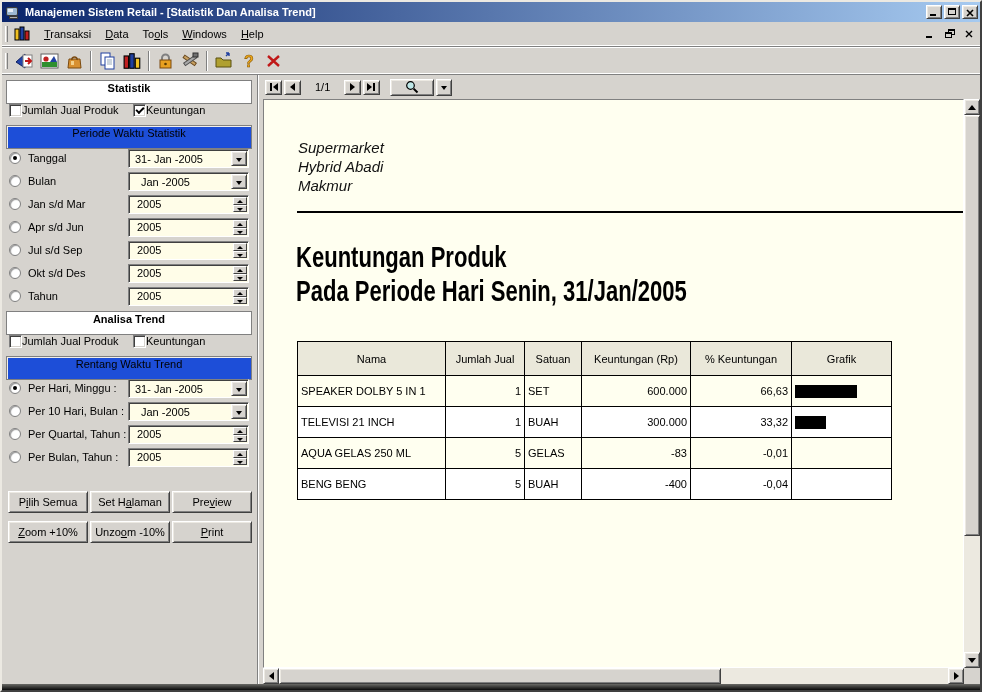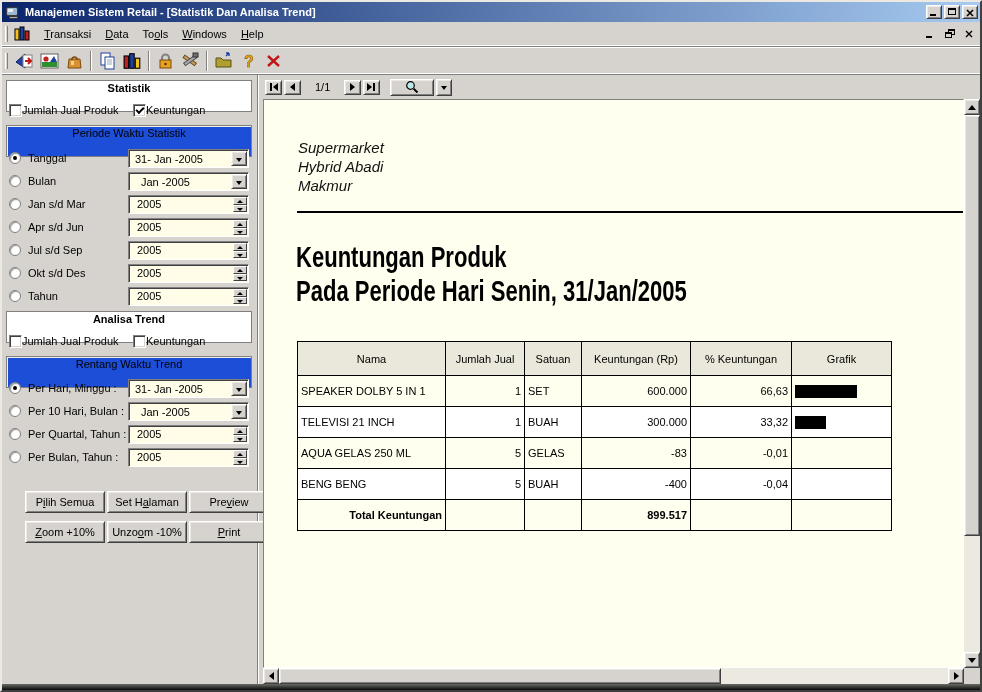--- a/index.html
+++ b/index.html
@@ -43,21 +43,21 @@
   .tbtn { width:25px; height:24px; display:flex; align-items:center; justify-content:center; }
   .tsep { width:2px; height:20px; margin:0 3px; border-left:1px solid #808080; border-right:1px solid #fff; }
 
   
   .content { flex:1 1 auto; display:flex; min-height:0; }
   .sidebar { width:256px; flex:0 0 auto; position:relative; border-right:1px solid #808080; box-shadow:1px 0 0 #fff; }
   .splitter { width:5px; flex:0 0 auto; }
   .preview { flex:1 1 auto; position:relative; min-width:0; }
 
   
-  .hdr { position:absolute; left:4px; width:246px; height:32px; font-size:11px; line-height:15px;
+  .hdr { position:absolute; left:4px; width:246px; height:24px; font-size:11px; line-height:15px;
     text-align:center; border:1px solid #808080; background:#fff; }
   .hdr.bold { font-weight:bold; }
   .hdr.gray { background:#1d4ed8; box-shadow:inset 1px 1px 0 #f2efe9; }
   .cbrow { position:absolute; height:14px; display:flex; align-items:center; font-size:11px; white-space:nowrap; }
   .checkbox { width:13px; height:13px; background:#fff; position:relative;
     border:1px solid; border-color:#808080 #fff #fff #808080; box-shadow:inset 1px 1px 0 #404040, inset -1px -1px 0 #d6d3ce; }
   .checkbox.on::after { content:""; position:absolute; left:2px; top:2px; width:6px; height:3px;
     border-left:2px solid #000; border-bottom:2px solid #000; transform:rotate(-45deg); }
   .ctlrow { position:absolute; left:0; width:100%; height:19px; font-size:11px; }
   .radio { position:absolute; left:7px; top:3px; width:12px; height:12px; border-radius:50%; background:#fff;
@@ -74,21 +74,21 @@
   .spin { position:absolute; left:126px; top:0; width:121px; height:19px; background:#fffde8;
     border:1px solid; border-color:#808080 #fff #fff #808080; box-shadow:inset 1px 1px 0 #404040; }
   .spin .val { position:absolute; left:8px; top:2px; font-size:11px; }
   .spin .btns { position:absolute; right:1px; top:1px; width:14px; height:15px; display:flex; flex-direction:column; }
   .spin .sb { flex:1; background:#d6d3ce; position:relative;
     border:1px solid; border-color:#fff #404040 #404040 #fff; }
   .spin .sb.up::after { content:""; position:absolute; left:3px; top:2px; width:0; height:0;
     border-left:3px solid transparent; border-right:3px solid transparent; border-bottom:3px solid #000; }
   .spin .sb.dn::after { content:""; position:absolute; left:3px; top:2px; width:0; height:0;
     border-left:3px solid transparent; border-right:3px solid transparent; border-top:3px solid #000; }
-  .btnrow { position:absolute; display:flex; gap:2px; left:23px; }
+  .btnrow { position:absolute; display:flex; gap:2px; left:6px; }
   .pbtn { width:80px; height:22px; background:#d6d3ce; font-size:11px; text-align:center; line-height:20px;
     border:1px solid; border-color:#fff #404040 #404040 #fff; box-shadow:inset 1px 1px 0 #ece9e2, inset -1px -1px 0 #808080; }
 
   
   .pv-toolbar { position:absolute; left:0; top:0; right:0; height:24px; display:flex; align-items:center; }
   .navbtn { width:17px; height:15px; margin-left:2px; background:#d6d3ce; display:flex; align-items:center; justify-content:center;
     border:1px solid; border-color:#fff #404040 #404040 #fff; box-shadow:inset 1px 1px 0 #ece9e2, inset -1px -1px 0 #808080; }
   .t-left { width:0; height:0; border-top:4px solid transparent; border-bottom:4px solid transparent; border-right:5px solid #000; }
   .t-right{ width:0; height:0; border-top:4px solid transparent; border-bottom:4px solid transparent; border-left:5px solid #000; }
   .t-bar { width:2px; height:8px; background:#000; margin:0 1px; }
@@ -510,28 +510,20 @@
           <tr class="alt">
             <td>BENG BENG</td>
             <td class="num">5</td>
             <td>BUAH</td>
             <td class="num">-400</td>
             <td class="num">-0,04</td>
             <td class="grafik">
                   <div class="gbar" style="width: 0%;"></div>
                 </td>
           </tr>
-          <tr class="total">
-            <td class="num">Total Keuntungan</td>
-            <td></td>
-                <td></td>
-            <td class="num">899.517</td>
-            <td></td>
-                <td></td>
-          </tr>
         </tbody>
           </table>
       </div>
 
       <div class="vscroll">
         <span class="sb-btn" style="top:0; left:0">
             <span class="t-up"></span>
           </span>
         <span class="sb-thumb" style="left:0; top:16px; width:16px; height:74%"></span>
         <span class="sb-btn" style="bottom:0; left:0">

